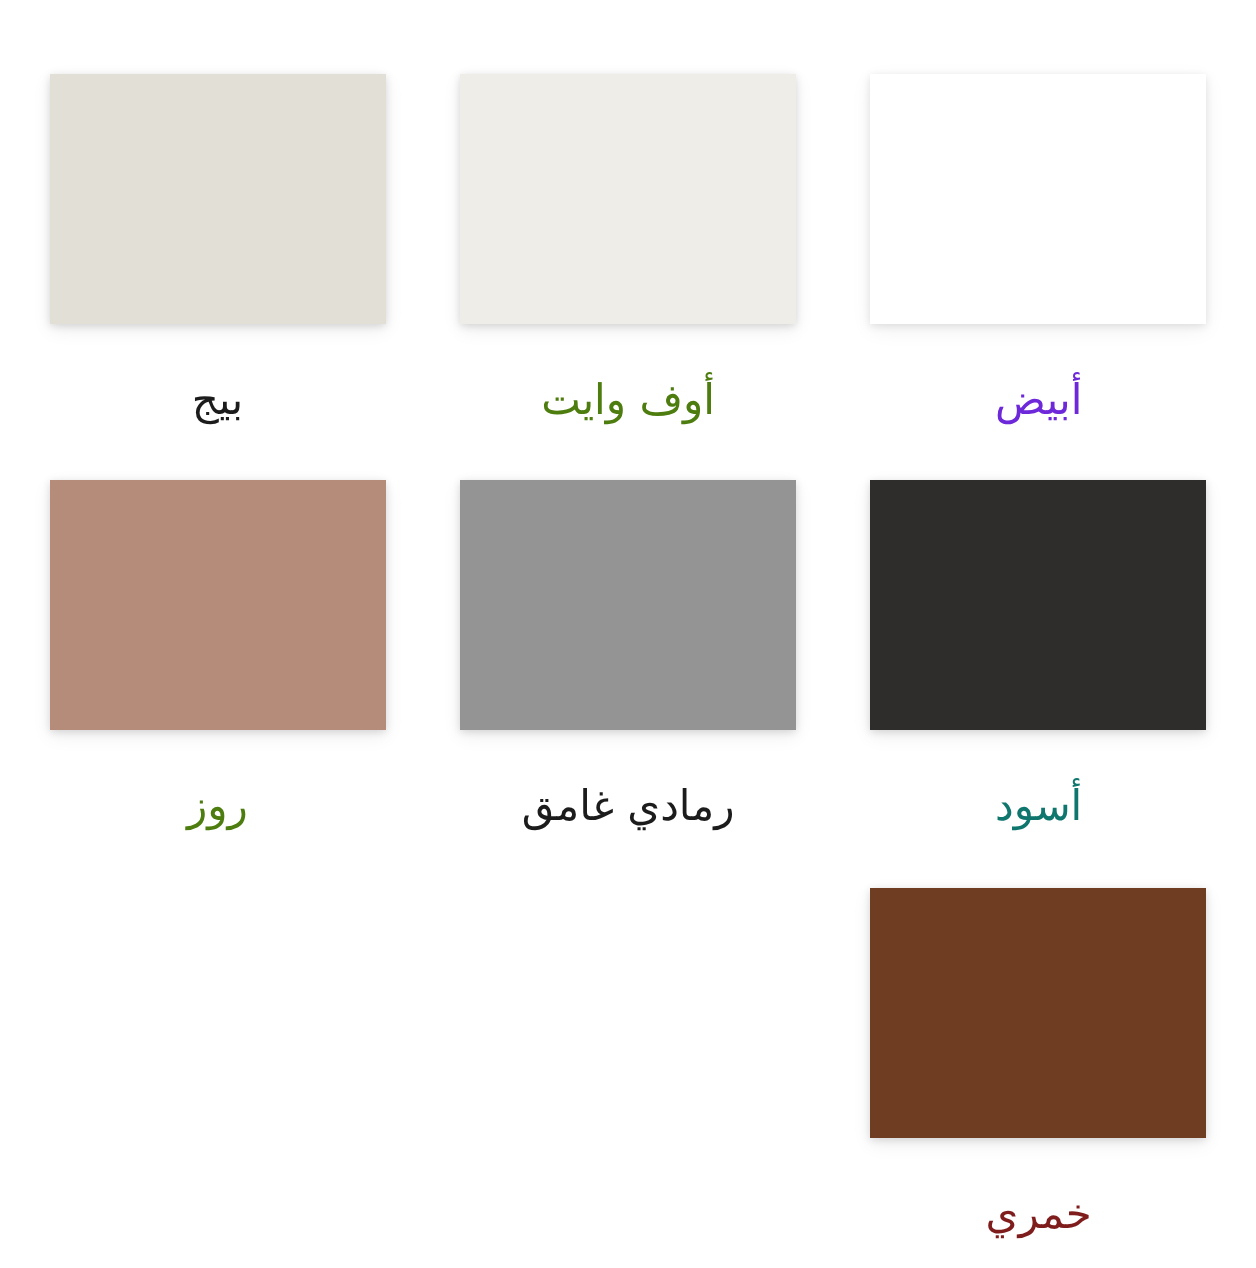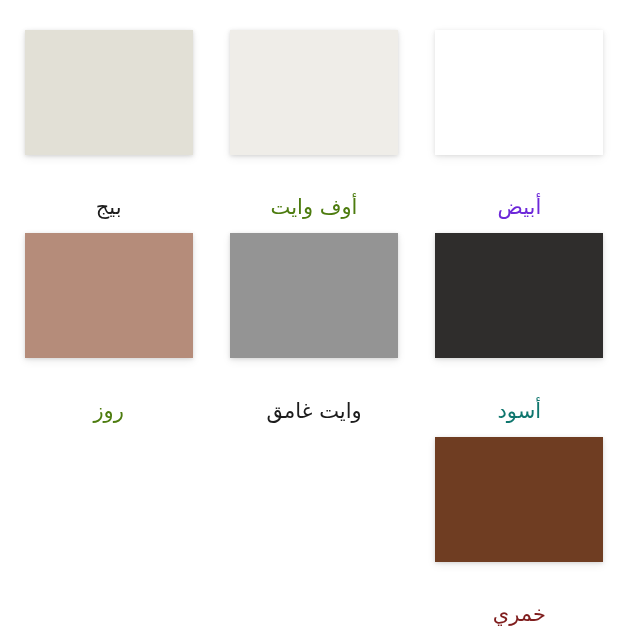--- a/index.html
+++ b/index.html
@@ -21,21 +21,21 @@
     grid-template-columns: repeat(3, 1fr);
     grid-template-rows: repeat(3, 1fr);
     box-sizing: border-box;
     padding: 16px 6px 8px 6px;
   }
 
   .swatch-cell {
     display: flex;
     flex-direction: column;
     align-items: center;
-    justify-content: space-between;
+    justify-content: center;
     margin-top: 14px;
   }
 
   .swatch-chip {
     width: 168px;
     height: 125px;
     box-sizing: border-box;
     box-shadow: 0 1px 4px rgba(0, 0, 0, 0.13),
                 0 3px 9px rgba(0, 0, 0, 0.07);
   }
@@ -79,21 +79,21 @@
   </div>
 
   <div class="swatch-cell">
     <div class="swatch-chip" style="background-color: rgb(47, 45, 44);"></div>
     <div class="swatch-label" style="color: #0f766e;">أسود</div>
   </div>
 
 
   <div class="swatch-cell">
     <div class="swatch-chip" style="background-color: rgb(148, 148, 148);"></div>
-    <div class="swatch-label" style="color: rgb(28, 28, 28);">وايت غامق</div>
+    <div class="swatch-label" style="color: rgb(28, 28, 28);">رمادي غامق</div>
   </div>
 
 
   <div class="swatch-cell">
     <div class="swatch-chip" style="background-color: rgb(181, 140, 122);"></div>
     <div class="swatch-label" style="color: #4d7c0f;">روز</div>
   </div>
 
   <div class="swatch-cell">
     <div class="swatch-chip" style="background-color: rgb(111, 61, 34);"></div>

